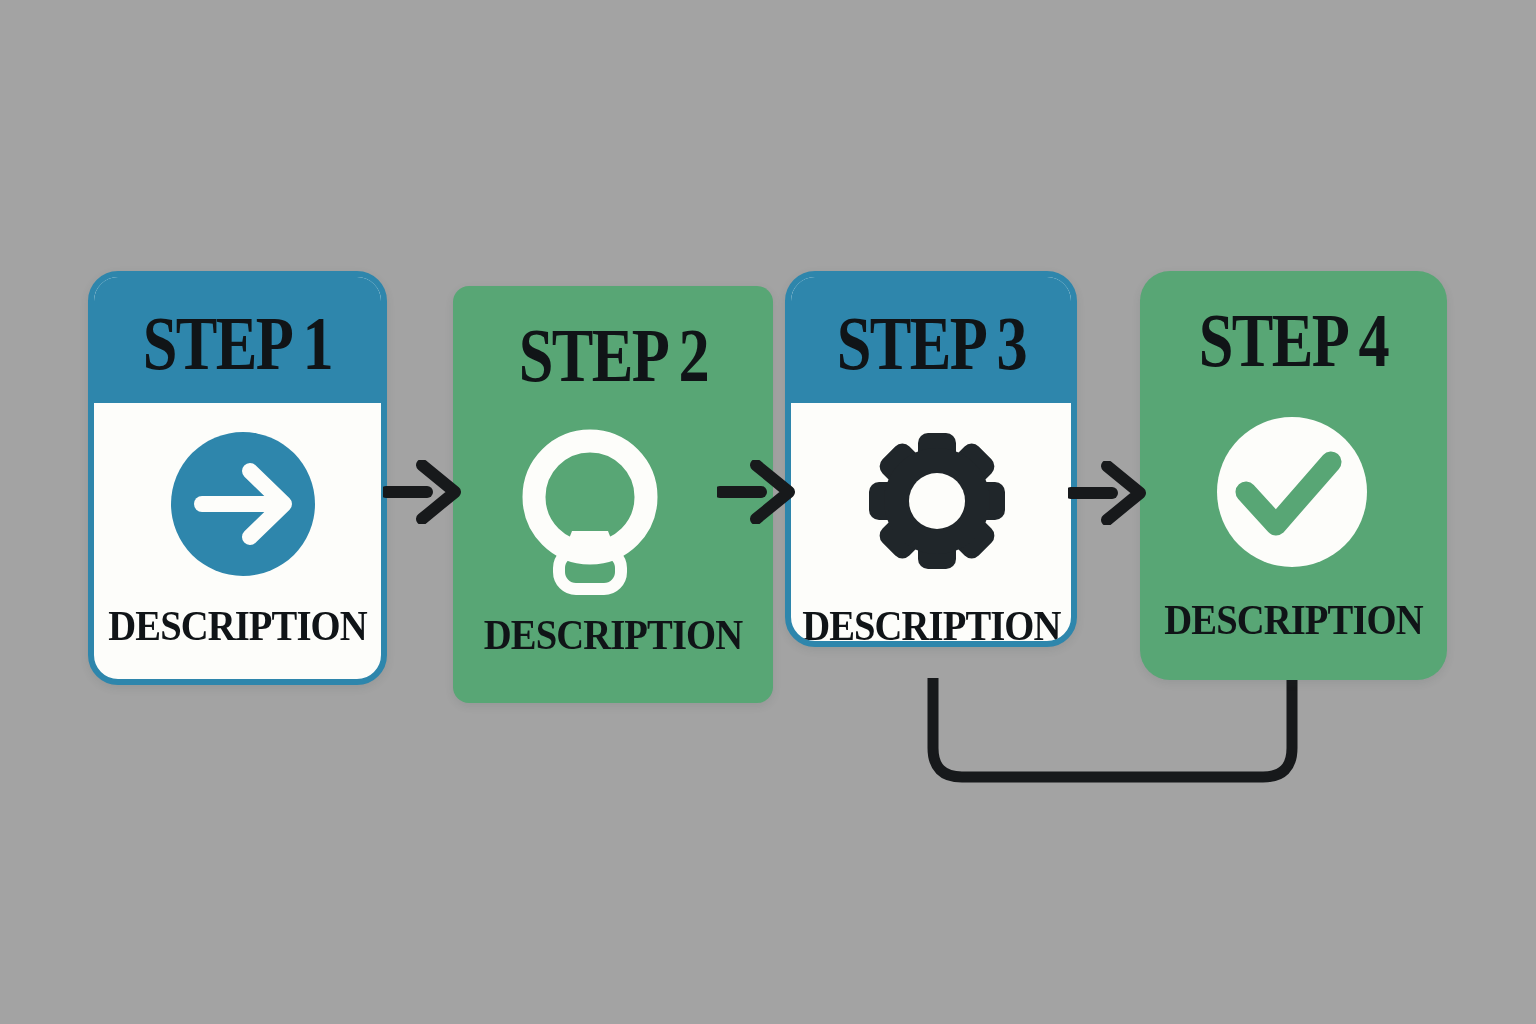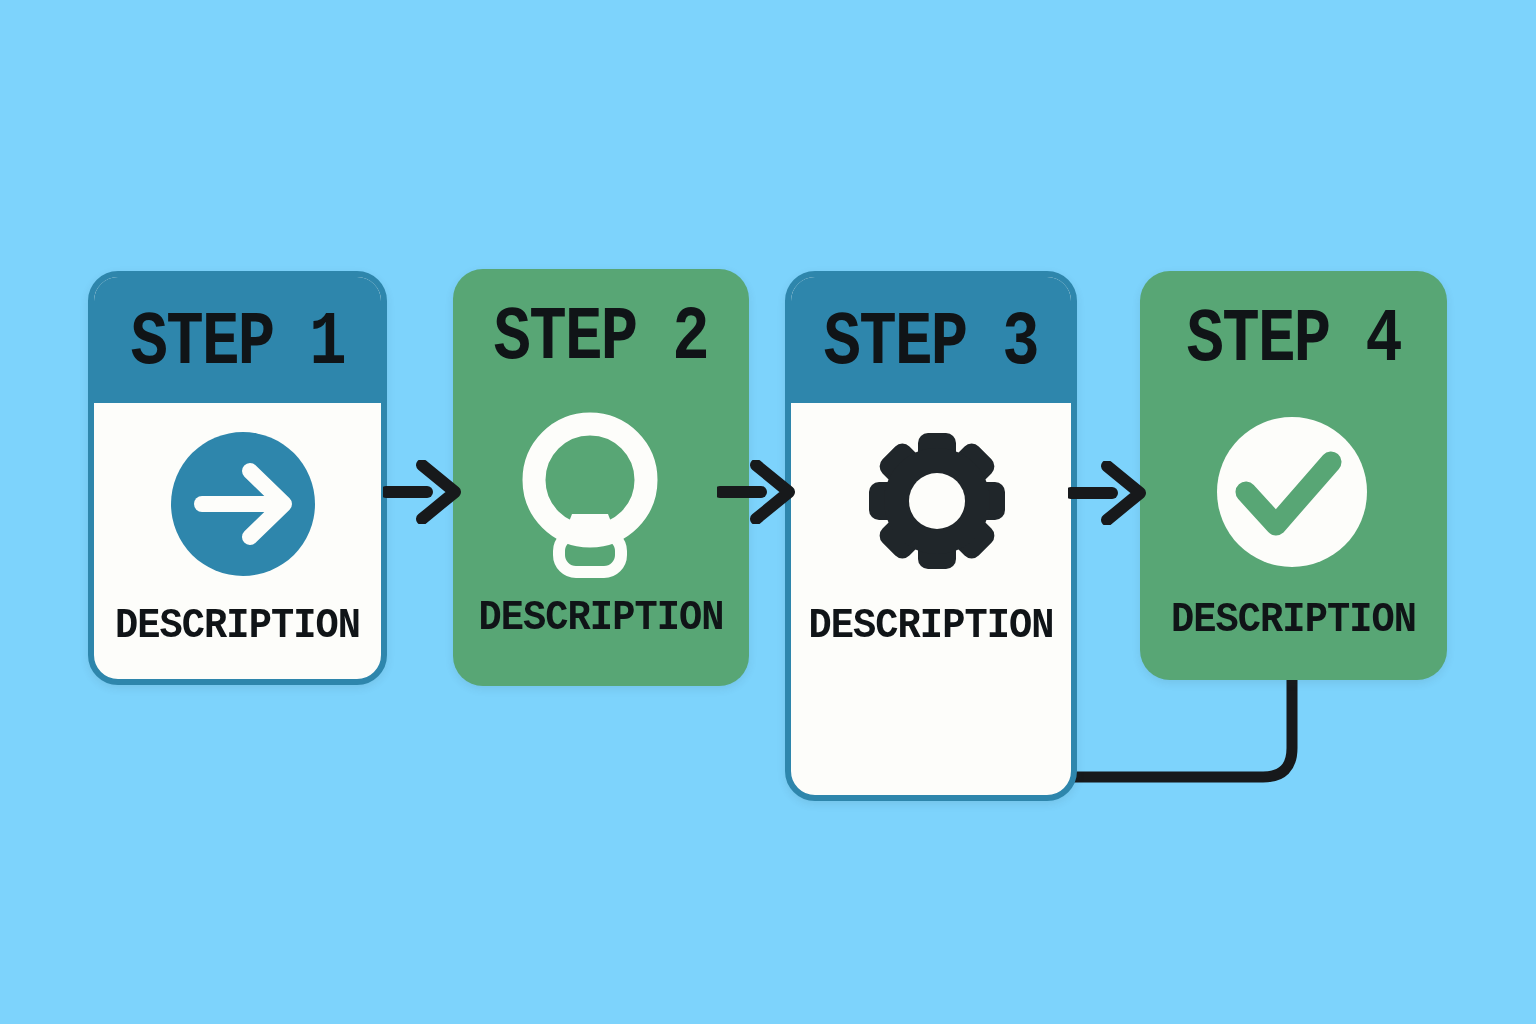--- a/index.html
+++ b/index.html
@@ -1,21 +1,21 @@
 <!DOCTYPE html>
 <html><head>
 <meta charset="utf-8">
 <style>
   html,body{margin:0;padding:0;}
   .stage{
     position:relative;
     width:1536px;height:1024px;
-    background:#7dd3fc;
+    background:#a3a3a3;
     overflow:hidden;
-    font-family:Liberation Mono, monospace;
+    font-family:Liberation Serif, serif;
   }
   .card{
     position:absolute;
     box-sizing:border-box;
     border-radius:30px;
     overflow:hidden;
     box-shadow:0 3px 8px rgba(40,60,60,0.10);
   }
   .card-blue{
     background:#fdfdfa;
@@ -77,35 +77,35 @@
         <circle r="72" fill="#2e86ac"></circle>
         <g stroke="#fdfdfa" stroke-width="16" stroke-linecap="round" stroke-linejoin="round" fill="none">
           <line x1="-41" y1="0" x2="26" y2="0"></line>
           <polyline points="7,-33 41,0 7,33"></polyline>
         </g>
       </svg>
     </span>
     <span class="desc">DESCRIPTION</span>
   </div>
 
-  <div class="card card-green" style="left:453px;top:269px;width:296px;height:417px;">
+  <div class="card card-green" style="left:453px;top:286px;width:320px;height:417px;border-radius:16px;">
     <div class="card-header">
       <span class="step-title">STEP 2</span>
     </div>
     <span class="icon" style="left:57px;top:143px;">
       <svg width="160" height="180" viewBox="0 0 160 180">
         <circle cx="80" cy="68" r="56" fill="none" stroke="#fdfdfa" stroke-width="23"></circle>
         <path d="M 62 102 L 98 102 L 108 128 L 52 128 Z" fill="#fdfdfa"></path>
         <rect x="49" y="122" width="62" height="38" rx="17" fill="none" stroke="#fdfdfa" stroke-width="12"></rect>
       </svg>
     </span>
     <span class="desc">DESCRIPTION</span>
   </div>
 
-  <div class="card card-blue" style="left:785px;top:271px;width:292px;height:530px;">
+  <div class="card card-blue" style="left:785px;top:271px;width:292px;height:376px;">
     <div class="card-header">
       <span class="step-title">STEP 3</span>
     </div>
     <span class="icon" style="left:71px;top:149px;">
       <svg width="150" height="150" viewBox="-75 -75 150 150">
         <g fill="#20262a">
           <rect x="-19" y="-68" width="38" height="136" rx="10"></rect>
           <rect x="-19" y="-68" width="38" height="136" rx="10" transform="rotate(45)"></rect>
           <rect x="-19" y="-68" width="38" height="136" rx="10" transform="rotate(90)"></rect>
           <rect x="-19" y="-68" width="38" height="136" rx="10" transform="rotate(135)"></rect>

